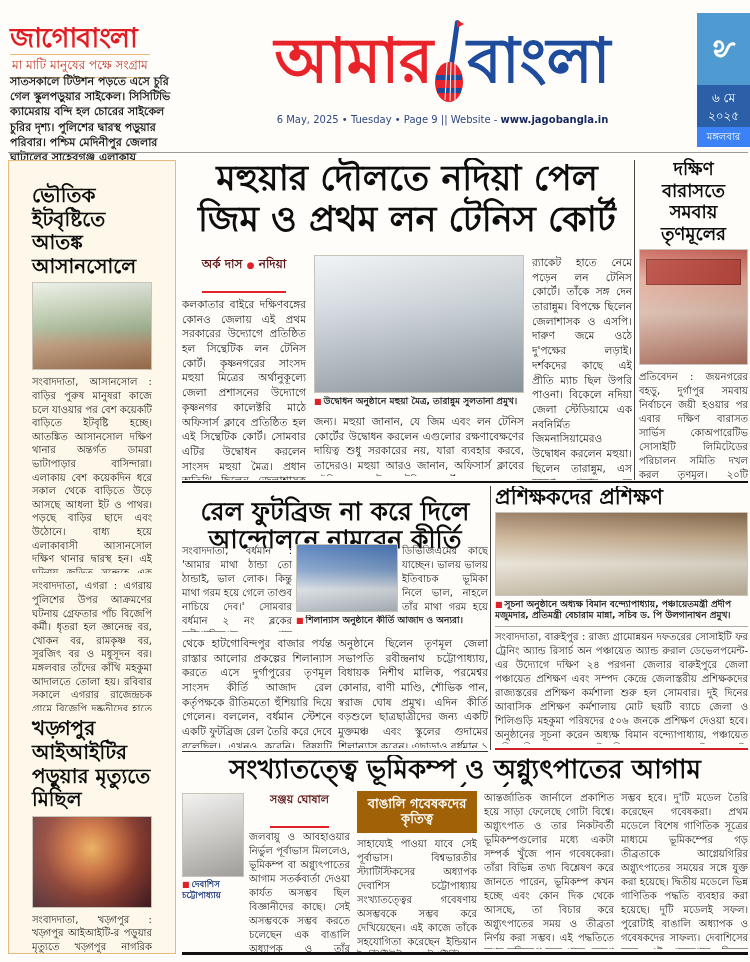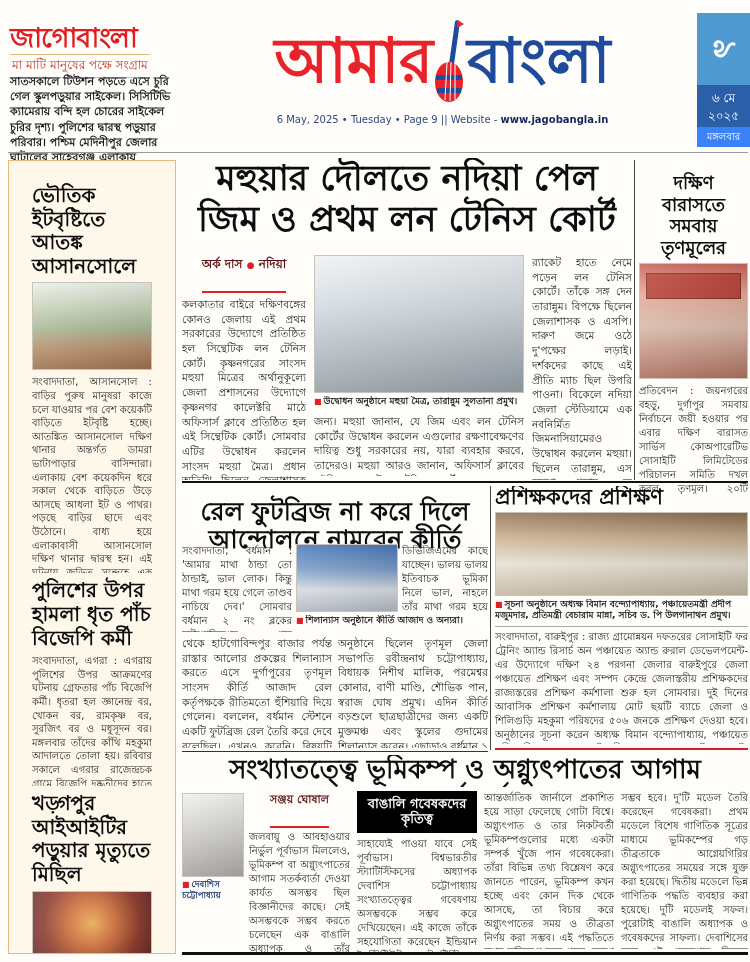--- a/index.html
+++ b/index.html
@@ -61,21 +61,21 @@
   .lead-colA .bodytext { height:196px; margin-top:4px; }
   .lead-mid { width:210px; }
   .lead-mid .photo { width:210px; height:138px; }
   .lead-mid .caption { margin-top:3px; height:14px; }
   .lead-mid .bodytext { margin-top:4px; height:62px; }
   .lead-col3 { flex:1; }
   .lead-col3 .bodytext { height:225px; }
 
   
   .vline-coop { position:absolute; left:634px; top:160px; height:320px; border-left:1px solid #444; }
-  .coop { position:absolute; left:639px; top:172px; width:109px; height:322px; overflow:hidden; }
+  .coop { position:absolute; left:639px; top:158px; width:109px; height:322px; overflow:hidden; }
   .coop-headline { font-size:18px; line-height:1.2; text-align:center; }
   .coop .photo { width:100%; height:116px; margin:5px 0 5px; }
   .coop .sign { position:absolute; left:6%; top:8%; width:88%; height:22%; background:#b53b30; border:1px solid #7e241c; }
   .coop .bodytext { font-size:10px; height:150px; }
 
   .mid-rule { position:absolute; left:182px; top:481px; width:566px; border-top:2.5px solid #111; }
 
   
   .kirti { position:absolute; left:182px; top:486px; width:306px; height:266px; overflow:hidden; border-bottom:1px solid #333; }
   .kirti-headline { position:absolute; left:0; top:12px; width:100%; text-align:center; font-size:25px; line-height:1.1; }
@@ -98,21 +98,21 @@
   .quake { position:absolute; left:182px; top:755px; width:566px; height:200px; overflow:hidden; border-bottom:3px solid #111; }
   .quake-headline { font-size:26px; text-align:center; line-height:1.1; height:32px; overflow:hidden; }
   .q-cols { position:absolute; left:0; top:36px; width:566px; height:158px; display:flex; gap:7px; }
   .q-c1 { width:168px; }
   .q-photowrap { float:left; width:62px; margin:2px 5px 2px 0; }
   .q-photowrap .photo { width:62px; height:84px; }
   .q-photowrap .caption { font-size:8.5px; margin-top:2px; color:#1e3a7a; }
   .q-c1 .byline { font-size:11px; margin-bottom:2px; }
   .q-c1 .bodytext, .q-c2 .bodytext, .q-c3 .bodytext, .q-c4 .bodytext { font-size:10px; height:100%; }
   .q-c2 { width:120px; }
-  .q-redbox { background:#000000; color:#fff; font-weight:bold; font-size:13px; text-align:center; padding:6px 4px; margin-bottom:4px; line-height:1.15; }
+  .q-redbox { background:#a16207; color:#fff; font-weight:bold; font-size:13px; text-align:center; padding:6px 4px; margin-bottom:4px; line-height:1.15; }
   .q-c3 { width:130px; }
   .q-c4 { flex:1; }
 </style>
 </head>
 <body>
 
 <div class="page">
 
   <div class="logo-block">
     <div class="logo-title">জাগোবাংলা</div>
@@ -155,21 +155,20 @@
 
   <aside class="sidebar">
     <div>
       <div class="sb-title headline">ভৌতিক ইটবৃষ্টিতে আতঙ্ক আসানসোলে</div>
       <div class="photo sb-photo ph-asansol">
           <div class="sheen"></div>
         </div>
       <div class="sb-body bodytext" style="height:198px;">সংবাদদাতা, আসানসোল : বাড়ির পুরুষ মানুষরা কাজে চলে যাওয়ার পর বেশ কয়েকটি বাড়িতে ইটবৃষ্টি হচ্ছে। আতঙ্কিত আসানসোল দক্ষিণ থানার অন্তর্গত ডামরা ভাটাপাড়ার বাসিন্দারা। এলাকায় বেশ কয়েকদিন ধরে সকাল থেকে বাড়িতে উড়ে আসছে আধলা ইট ও পাথর। পড়ছে বাড়ির ছাদে এবং উঠোনে। বাধ্য হয়ে এলাকাবাসী আসানসোল দক্ষিণ থানার দ্বারস্থ হন। এই ঘটনায় জড়িত সন্দেহে এক যুবককে আটক করে নিয়ে যায় পুলিশ। স্থানীয়দের অভিযোগ, এলাকায় ভূতের আতঙ্ক ছড়াতে এই ধরনের পন্থা অবলম্বন করেছে কেউ বা কারা। এলাকায় গিয়ে দেখা গেল যে বাড়িগুলিতে ইটবৃষ্টি করা হয়েছে, সেই বাড়ির উঠোন ও ছাদে বেশ কিছু ইট পড়ে আছে। ফাটল ধরেছে ছাদের অ্যাসবেস্টসেও। স্থানীয়দের অভিযোগ, কারও সঙ্গে কোনও শত্রুতা না থাকা সত্ত্বেও এই ধরনের ঘটনা ঘটানো হচ্ছে। ফলে বাড়ির উঠোনে খেলতে-থাকা শিশু থেকে বড়— সবারই প্রাণ সংশয় দেখা দিয়েছে।</div>
     </div>
     <div class="sb-sep">
-      <div class="sb-title headline">পুলিশের উপর হামলা ধৃত পাঁচ বিজেপি কর্মী</div>
       <div class="sb-body bodytext" style="height:132px;">সংবাদদাতা, এগরা : এগরায় পুলিশের উপর আক্রমণের ঘটনায় গ্রেফতার পাঁচ বিজেপি কর্মী। ধৃতরা হল জ্ঞানেন্দ্র বর, খোকন বর, রামকৃষ্ণ বর, সুরজিৎ বর ও মধুসূদন বর। মঙ্গলবার তাঁদের কাঁথি মহকুমা আদালতে তোলা হয়। রবিবার সকালে এগরার রাজেন্দ্রচক গ্রামে বিজেপি দুষ্কৃতীদের হাতে আক্রান্ত হয় পুলিশ। আহত হন চার পুলিশকর্মী। সোমবার সন্ধ্যায় অভিযান চালিয়ে পাঁচজন বিজেপি কর্মীকে গ্রেফতার করে পুলিশ।</div>
     </div>
     <div class="sb-sep">
       <div class="sb-title headline">খড়্গপুর আইআইটির পড়ুয়ার মৃত্যুতে মিছিল</div>
       <div class="photo sb-photo ph-kharagpur" style="height:92px;">
           <div class="sheen"></div>
         </div>
       <div class="sb-body bodytext" style="height:86px; margin-top:4px;">সংবাদদাতা, খড়্গপুর : খড়্গপুর আইআইটি-র পড়ুয়ার মৃত্যুতে খড়্গপুর নাগরিক সমাজ এক মোমবাতি মিছিলের আয়োজন করল। নেতৃত্বে ছিলেন তৃণমূল নেতা প্রদীপ সরকার, অসিত পাল, জওহর পাল প্রমুখ। মিছিলে বহু সাধারণ মানুষও অংশ নেন।</div>
     </div>
   </aside>

